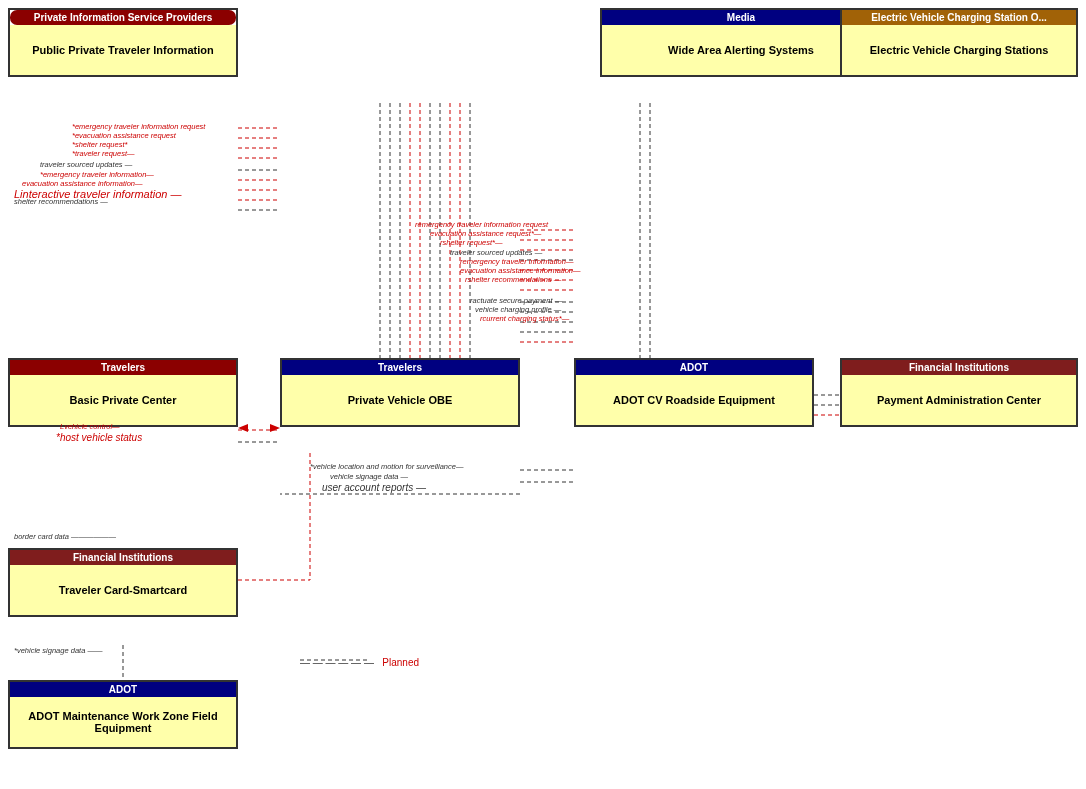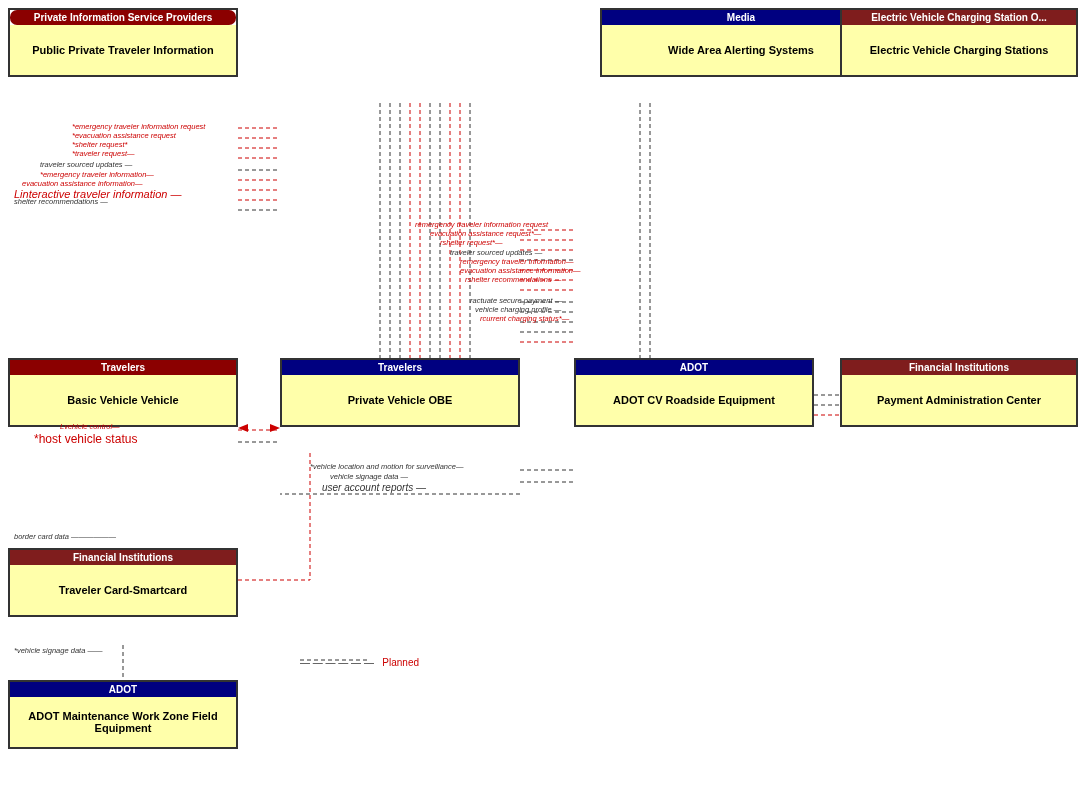--- a/index.html
+++ b/index.html
@@ -36,21 +36,21 @@
       color: black;
       display: flex;
       align-items: center;
       justify-content: center;
       min-height: 50px;
     }
     .header-blue { background: #000080; }
     .header-dark-red { background: #8B0000; }
     .header-adot { background: #000080; }
     .header-private-info { background: #8B0000; border-radius: 7px; }
-    .header-ev { background: #7f1d1d; }
+    .header-ev { background: #a16207; }
     .header-financial { background: #7f1d1d; }
 
     svg.connections {
       position: absolute;
       top: 0;
       left: 0;
       width: 1086px;
       height: 789px;
       pointer-events: none;
     }
@@ -137,21 +137,21 @@
     <div class="node-body">Wide Area Alerting Systems</div>
   </div>
 
   <div class="node" style="left:840px;top:8px;width:238px;">
     <div class="node-header header-ev">Electric Vehicle Charging Station O...</div>
     <div class="node-body">Electric Vehicle Charging Stations</div>
   </div>
 
   <div class="node" style="left:8px;top:358px;width:230px;">
     <div class="node-header header-dark-red">Travelers</div>
-    <div class="node-body">Basic Vehicle Vehicle</div>
+    <div class="node-body">Basic Private Center</div>
   </div>
 
   <div class="node" style="left:280px;top:358px;width:240px;">
     <div class="node-header header-blue">Travelers</div>
     <div class="node-body">Private Vehicle OBE</div>
   </div>
 
   <div class="node" style="left:574px;top:358px;width:240px;">
     <div class="node-header header-adot">ADOT</div>
     <div class="node-body">ADOT CV Roadside Equipment</div>
@@ -187,21 +187,21 @@
   <div style="position:absolute;left:440px;top:238px;font-size:7.5px;color:#cc0000;font-style:italic;">rshelter request*—</div>
   <div style="position:absolute;left:450px;top:248px;font-size:7.5px;color:#333;font-style:italic;">traveler sourced updates —</div>
   <div style="position:absolute;left:460px;top:257px;font-size:7.5px;color:#cc0000;font-style:italic;">remergency traveler information—</div>
   <div style="position:absolute;left:460px;top:266px;font-size:7.5px;color:#cc0000;font-style:italic;">evacuation assistance information—</div>
   <div style="position:absolute;left:465px;top:275px;font-size:7.5px;color:#cc0000;font-style:italic;">rshelter recommendations —</div>
   <div style="position:absolute;left:470px;top:296px;font-size:7.5px;color:#333;font-style:italic;">ractuate secure payment —</div>
   <div style="position:absolute;left:475px;top:305px;font-size:7.5px;color:#333;font-style:italic;">vehicle charging profile —</div>
   <div style="position:absolute;left:480px;top:314px;font-size:7.5px;color:#cc0000;font-style:italic;">rcurrent charging status*—</div>
 
   <div style="position:absolute;left:60px;top:422px;font-size:7.5px;color:#cc0000;font-style:italic;text-align:right;">Lvehicle control—</div>
-  <div style="position:absolute;left:34px;top:432px;font-size:12px;color:#cc0000;">*host vehicle status</div>
+  <div style="position:absolute;left:56px;top:432px;font-size:10px;color:#cc0000;font-style:italic;">*host vehicle status</div>
 
   <div style="position:absolute;left:310px;top:462px;font-size:7.5px;color:#333;font-style:italic;">*vehicle location and motion for surveillance—</div>
   <div style="position:absolute;left:330px;top:472px;font-size:7.5px;color:#333;font-style:italic;">vehicle signage data —</div>
   <div style="position:absolute;left:322px;top:482px;font-size:10px;color:#333;font-style:italic;">user account reports —</div>
 
   <div style="position:absolute;left:14px;top:532px;font-size:7.5px;color:#333;font-style:italic;">border card data ——————</div>
 
   <div style="position:absolute;left:14px;top:646px;font-size:7.5px;color:#333;font-style:italic;">*vehicle signage data ——</div>
 
   <div style="position:absolute;left:300px;top:652px;">

